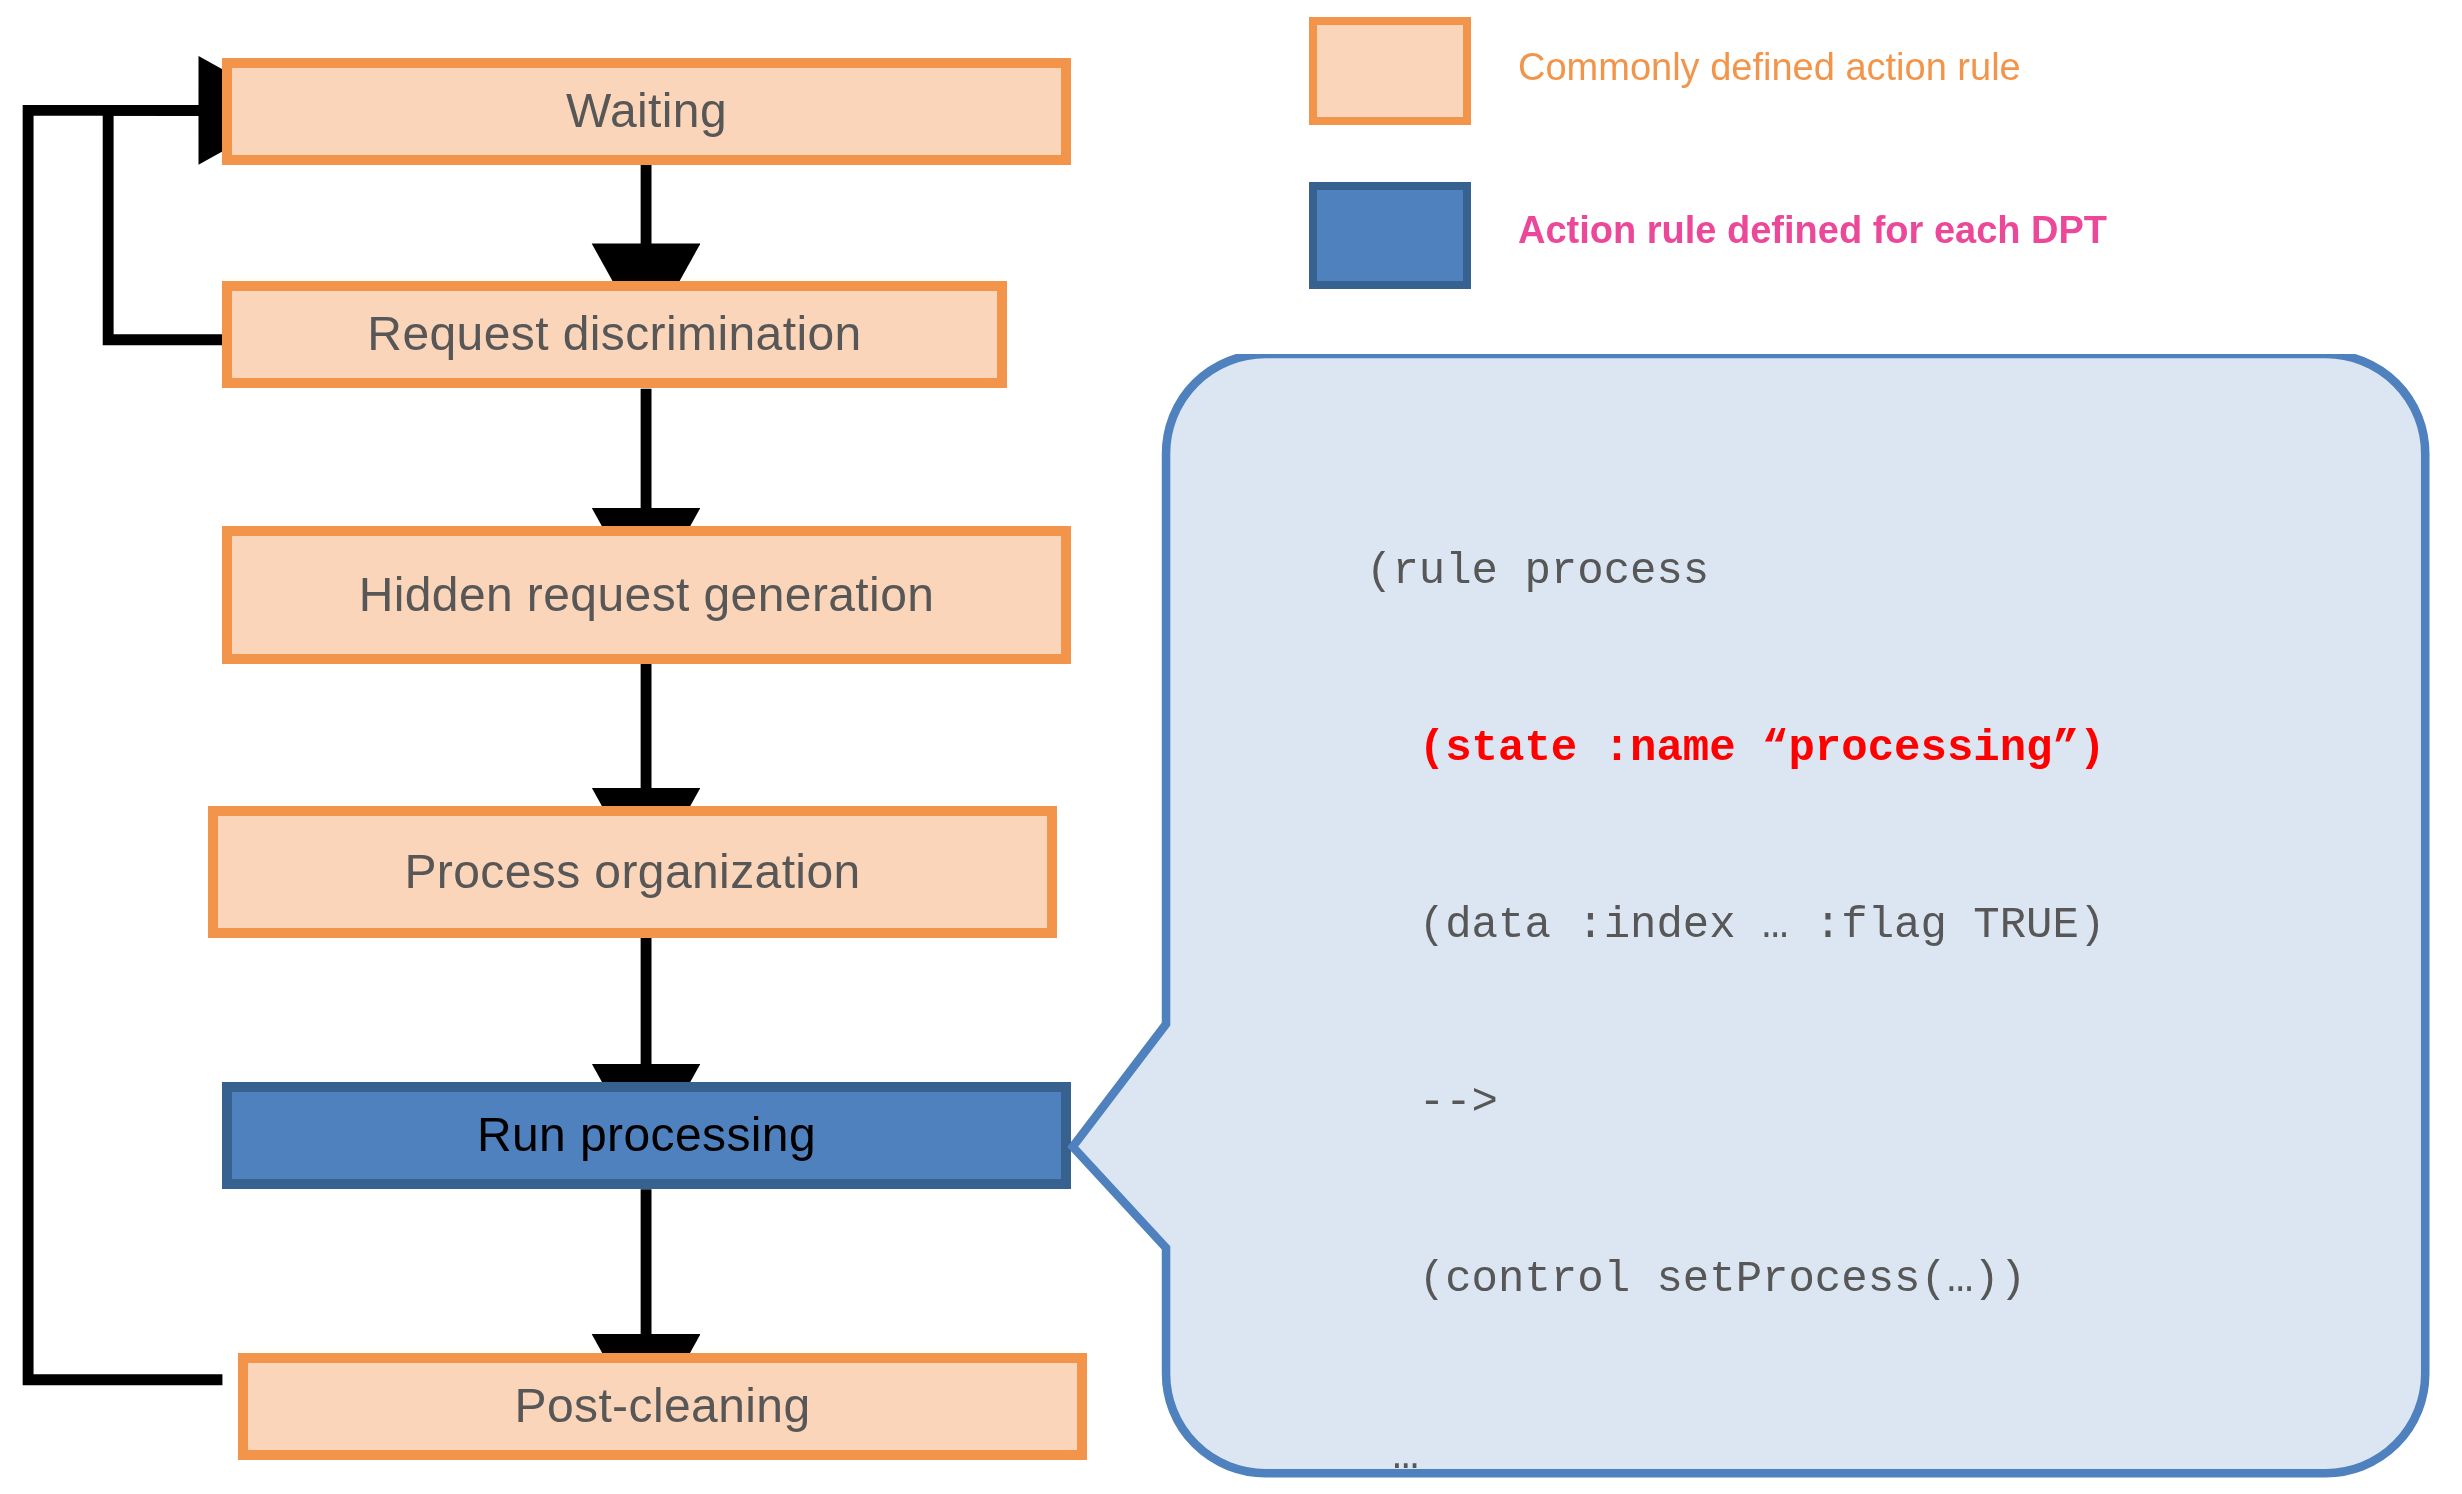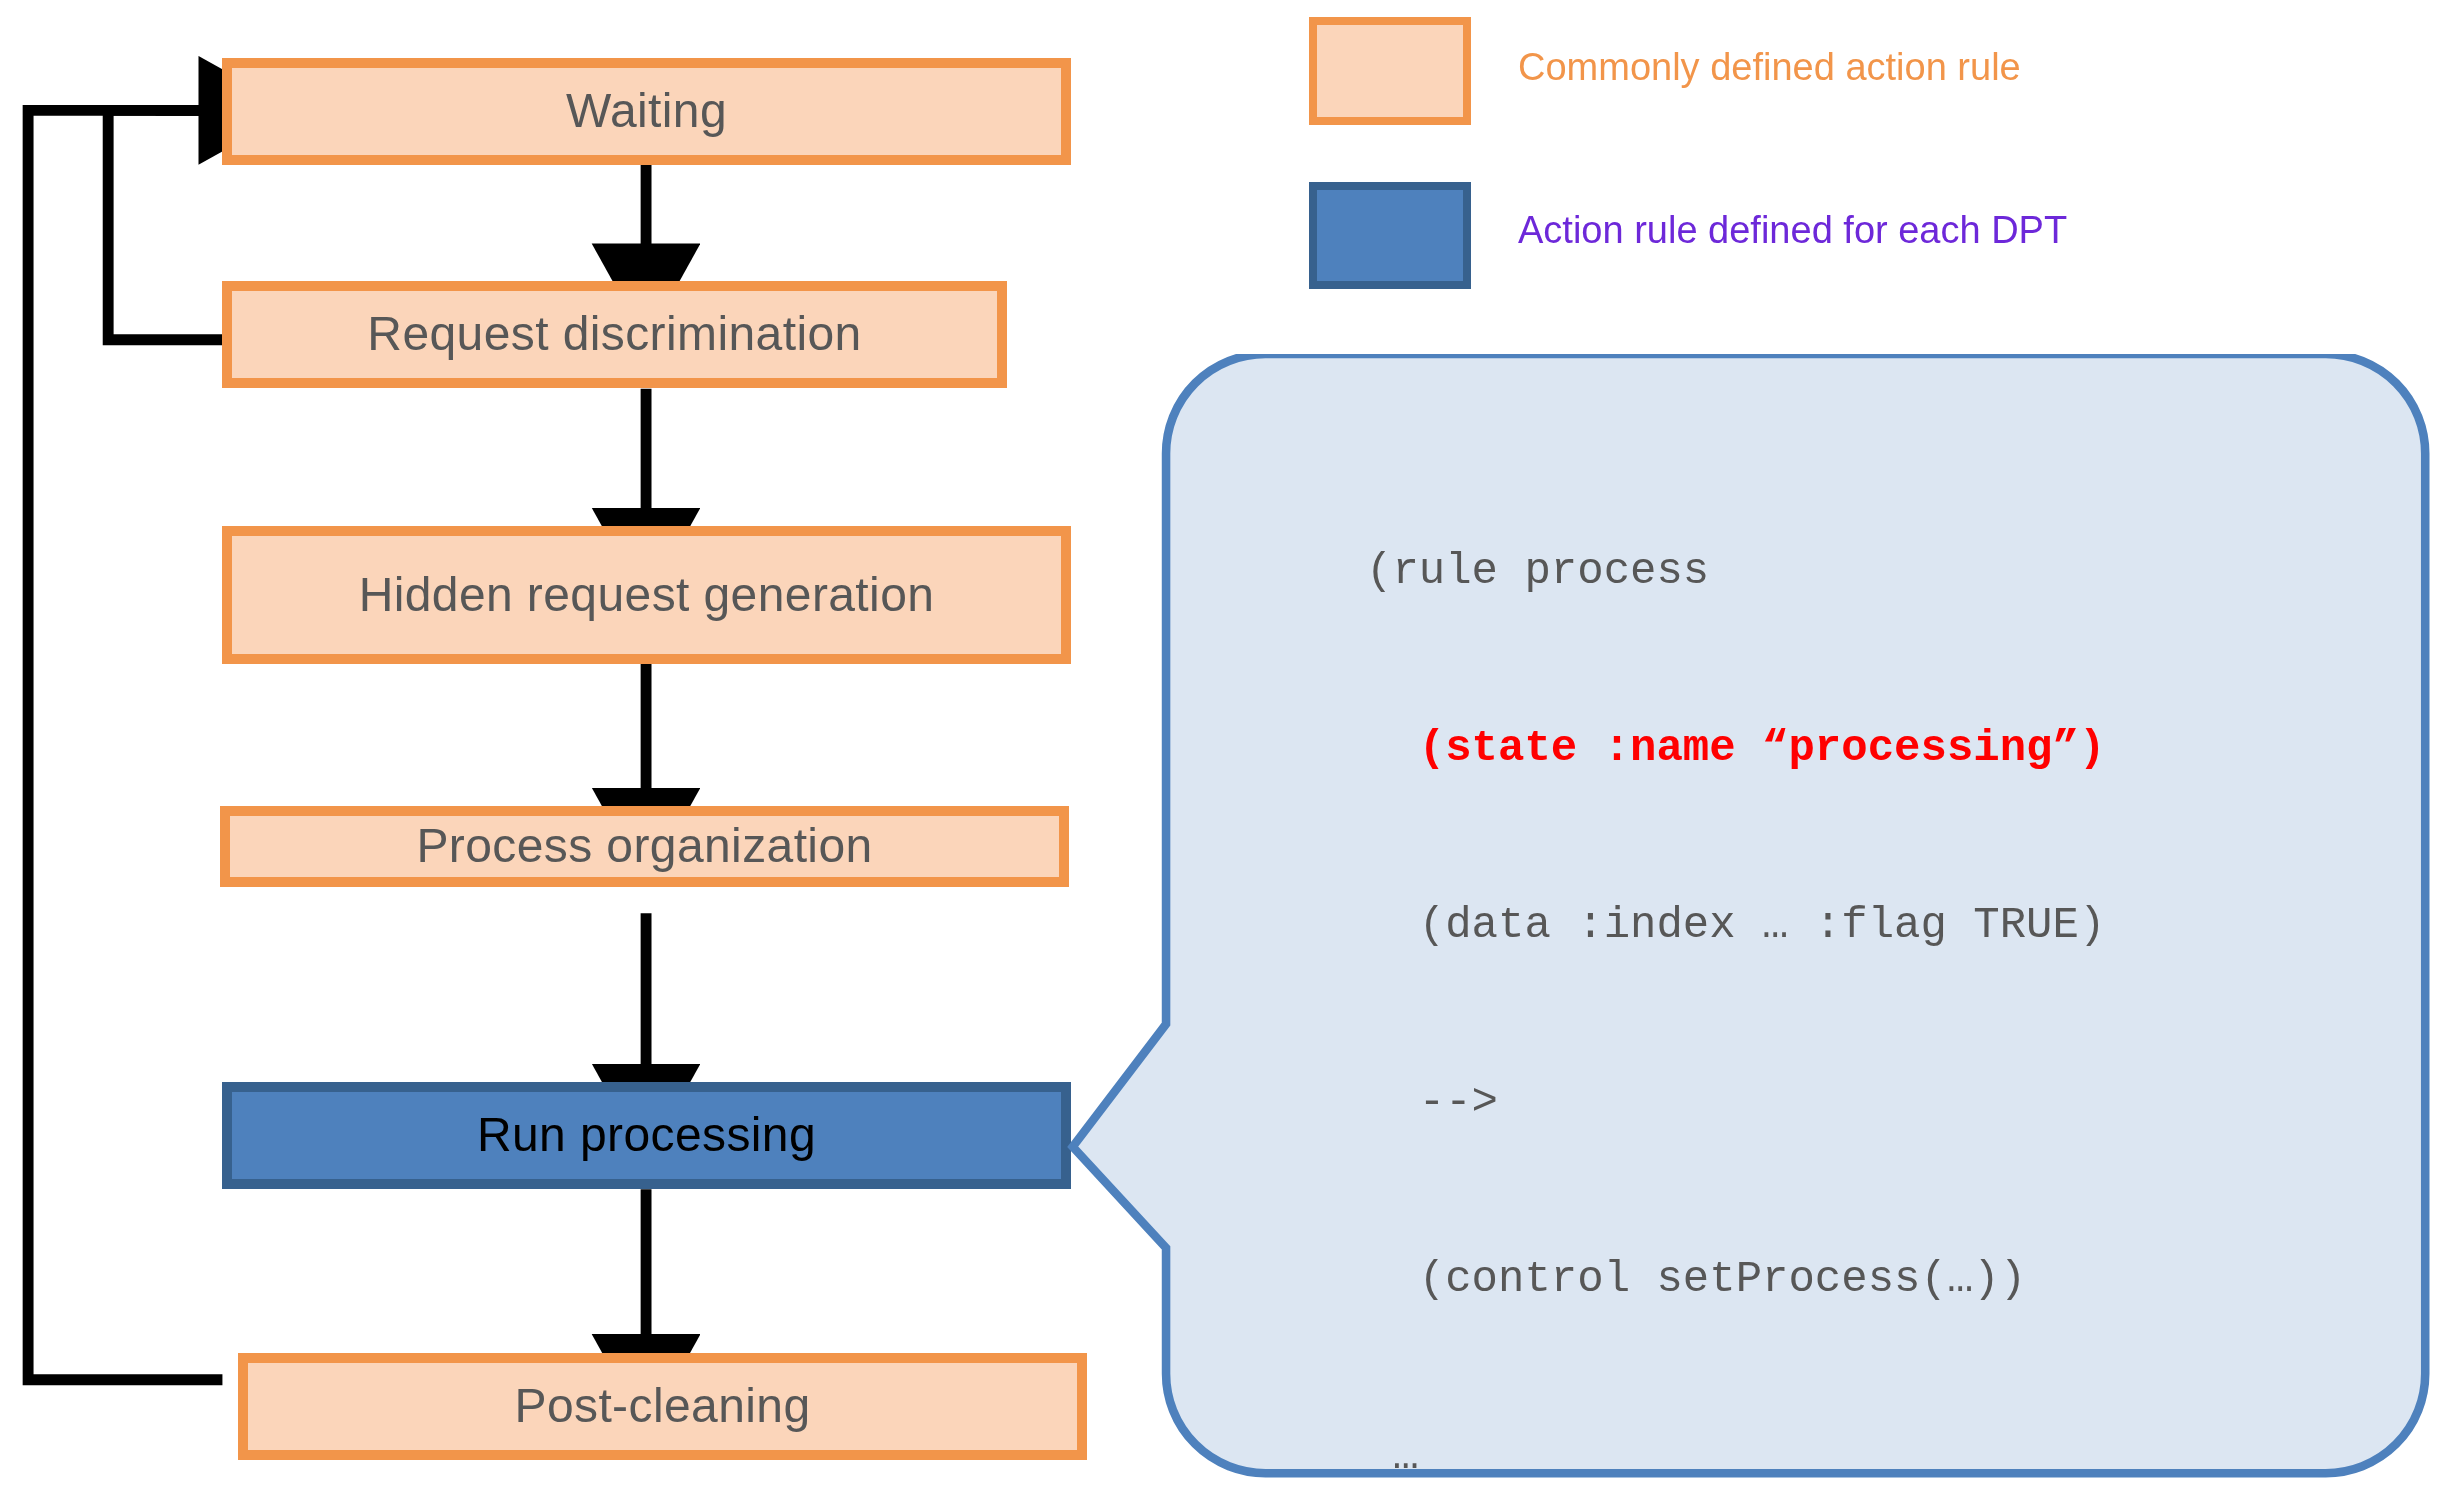--- a/index.html
+++ b/index.html
@@ -74,21 +74,21 @@
     background: #4E81BD;
     border: 8.6px solid #37618E;
   }
   .legend-text {
     position: absolute;
     font-size: 38px;
     white-space: nowrap;
     line-height: 1;
   }
   .legend-text.common { color: #F2954A; }
-  .legend-text.dpt    { color: #6d28d9; }
+  .legend-text.dpt    { color: #ec4899; font-weight: bold; }
 
   
   #callout-shape {
     position: absolute;
     left: 1065px;
     top: 354px;
     width: 1368px;
     height: 1127px;
   }
 
@@ -141,21 +141,21 @@
   </div>
 
   <div class="node common" style="left:222px; top:281px; width:785px; height:107px;">
     <span class="node-label">Request discrimination</span>
   </div>
 
   <div class="node common" style="left:222px; top:526px; width:849px; height:138px;">
     <span class="node-label">Hidden request generation</span>
   </div>
 
-  <div class="node common" style="left:220px; top:806px; width:849px; height:81px;">
+  <div class="node common" style="left:208px; top:806px; width:849px; height:132px;">
     <span class="node-label">Process organization</span>
   </div>
 
   <div class="node dpt" style="left:222px; top:1082px; width:849px; height:107px;">
     <span class="node-label">Run processing</span>
   </div>
 
   <div class="node common" style="left:238px; top:1353px; width:849px; height:107px;">
     <span class="node-label">Post-cleaning</span>
   </div>

